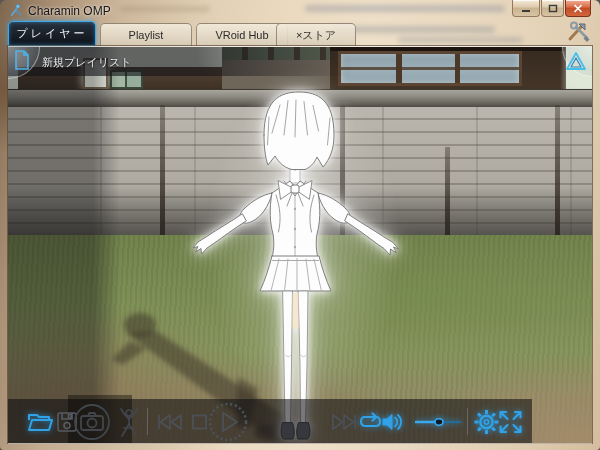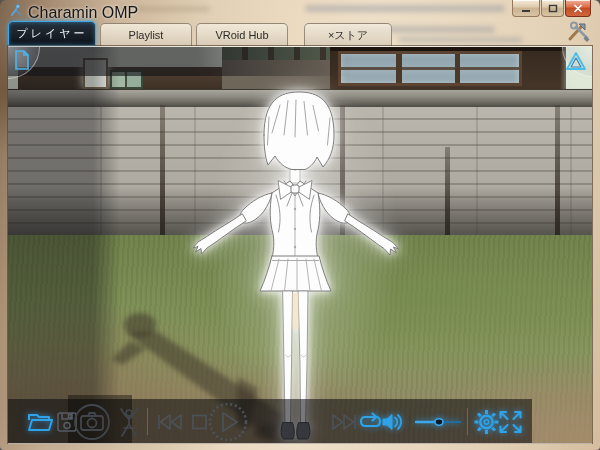--- a/index.html
+++ b/index.html
@@ -17,21 +17,21 @@
   }
   .blur-stripe { position:absolute; border-radius:4px; filter:blur(2.5px); }
   .bs1 { left:305px; top:5px;  width:200px; height:7px; background:rgba(125,135,150,.38); }
   .bs2 { left:330px; top:26px; width:165px; height:7px; background:rgba(118,128,144,.33); }
   .bs3 { left:398px; top:37px; width:125px; height:6px; background:rgba(122,132,147,.30); }
   .bs4 { left:120px; top:6px;  width:90px;  height:6px; background:rgba(140,120,95,.25); }
 
   
   .titlebar { position:absolute; left:0; top:0; width:600px; height:21px; }
   .app-icon { position:absolute; left:9px; top:3px; width:15px; height:15px; }
-  .app-title { position:absolute; left:28px; top:4px; font-size:16px; color:#161616; text-shadow:0 0 3px rgba(255,255,255,.9); }
+  .app-title { position:absolute; left:28px; top:4px; font-size:12px; color:#161616; text-shadow:0 0 3px rgba(255,255,255,.9); }
   .winbtns { position:absolute; right:9px; top:0; display:flex; }
   .wbtn { height:17px; border:1px solid #96795c; border-top:none; border-radius:0 0 4px 4px;
           display:flex; align-items:center; justify-content:center;
           background:linear-gradient(#f6ecd9, #dcc9ab 45%, #c9b28f 50%, #d8c4a4);
           box-shadow:inset 0 1px 0 rgba(255,255,255,.8); margin-left:1px; }
   .wbtn.min { width:28px; } .wbtn.max { width:23px; }
   .wbtn.close { width:26px; background:linear-gradient(#f0b09a, #d96a45 45%, #c04c26 50%, #d1663c);
                 border-color:#7e3118; }
 
   
@@ -39,21 +39,21 @@
   .tab { position:absolute; top:2px; height:23px; border-radius:5px 5px 0 0; font-size:11px;
          display:flex; align-items:center; justify-content:center; color:#2c2b28;
          background:linear-gradient(rgba(242,234,219,.92), rgba(214,202,181,.88));
          border:1px solid rgba(110,98,82,.65); border-bottom:none; }
   .tab.active { top:0; height:25px; color:#f2f4f6; letter-spacing:3px;
          background:linear-gradient(#2c3razz, #10151c); background:linear-gradient(#27313d, #0e1319);
          border:1px solid #3fa6e8; box-shadow:0 0 5px rgba(60,165,230,.8), inset 0 0 4px rgba(60,165,230,.5); }
   .tab1 { left:8px;   width:88px; }
   .tab2 { left:100px; width:92px; }
   .tab3 { left:196px; width:92px; }
-  .tab4 { left:304px; width:88px; }
+  .tab4 { left:276px; width:80px; }
   .tools-icon { position:absolute; right:8px; top:0; width:26px; height:23px; }
 
   
   .viewport { position:absolute; left:8px; top:46px; width:584px; height:397px; overflow:hidden;
               box-shadow:0 0 0 1px rgba(85,70,55,.7); border-top:1px solid rgba(255,255,255,.55); }
 
   
   .haze { position:absolute; left:0; top:0; width:584px; height:60px;
           background:linear-gradient(#e7ecdf, #d7e0d2); }
   .bldg-left { position:absolute; left:10px; top:20px; width:204px; height:24px;
@@ -267,20 +267,21 @@
         <path d="M124.5 206 L130.5 206 L130.5 242 L124.5 242 Z" fill="#f5e3c4" stroke="none" opacity=".75"></path>
         <path d="M117.5 268 Q120 272 123 268 M133 268 Q135.5 272 138 268" fill="none" stroke="#c0c0c0" stroke-width=".8"></path>
 
         <path d="M114.5 336 C112.5 343 112.5 349 115.5 352 L125 352 C127 348 126.5 340 124.5 336 Z" fill="#6a7076" stroke="#3e4247"></path>
         <path d="M130.5 336 C128.5 340 128 348 130 352 L139.5 352 C142.5 349 142.5 343 140.5 336 Z" fill="#6a7076" stroke="#3e4247"></path>
       </g>
     </svg>
 
     <div class="left-strip"></div>
     <div class="top-bar"></div>
+    <span class="top-bar-label">新規プレイリスト</span>
 
     <div class="corner tl"></div>
     <svg class="doc-icon" viewBox="0 0 16 20">
       <path d="M2 1 L10 1 L14 5 L14 19 L2 19 Z" fill="rgba(255,255,255,.12)" stroke="#4cb4ec" stroke-width="1.6"></path>
       <path d="M10 1 L10 5 L14 5" fill="none" stroke="#4cb4ec" stroke-width="1.6"></path>
     </svg>
     <div class="corner tr"></div>
     <svg class="logo-icon" viewBox="0 0 24 24">
       <path d="M12 3 L21 19 L3 19 Z" fill="none" stroke="#47bdec" stroke-width="1.8" stroke-linejoin="round"></path>
       <path d="M12 8 L17 17 L7 17 Z" fill="none" stroke="#2f87bd" stroke-width="1.2" stroke-linejoin="round"></path>

